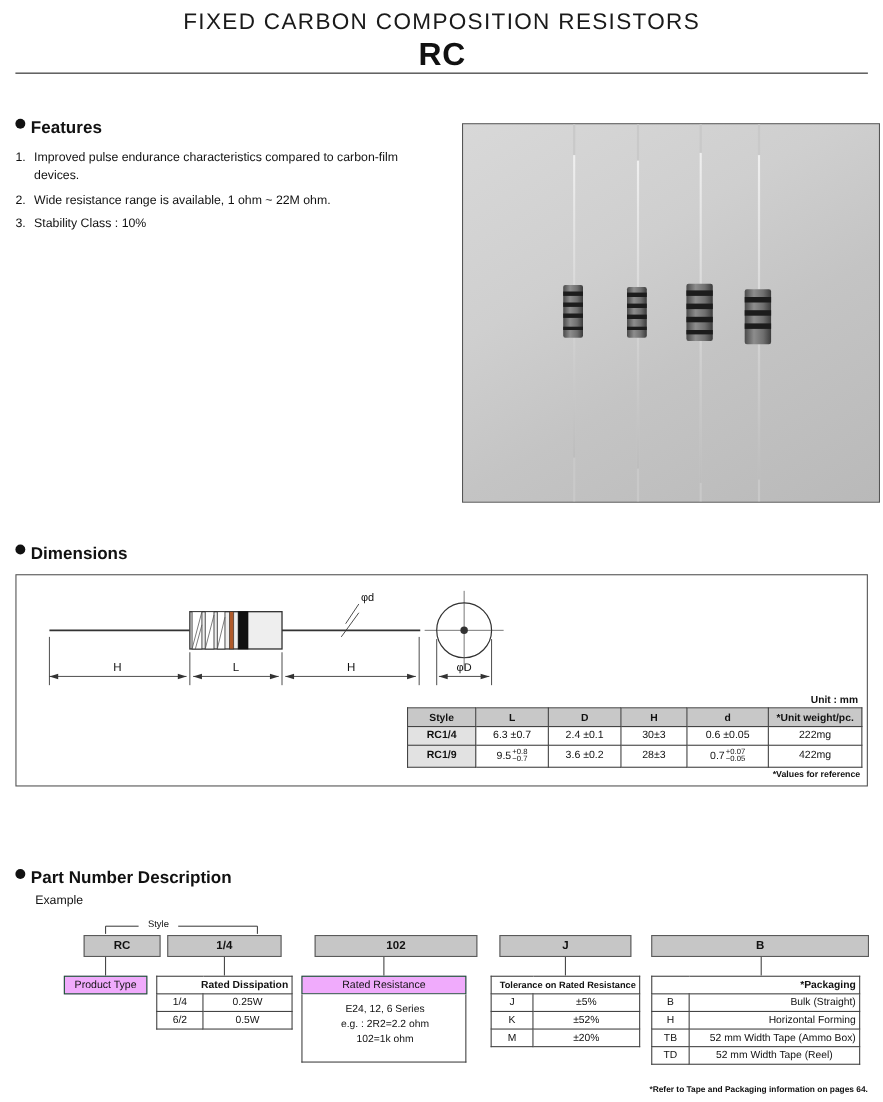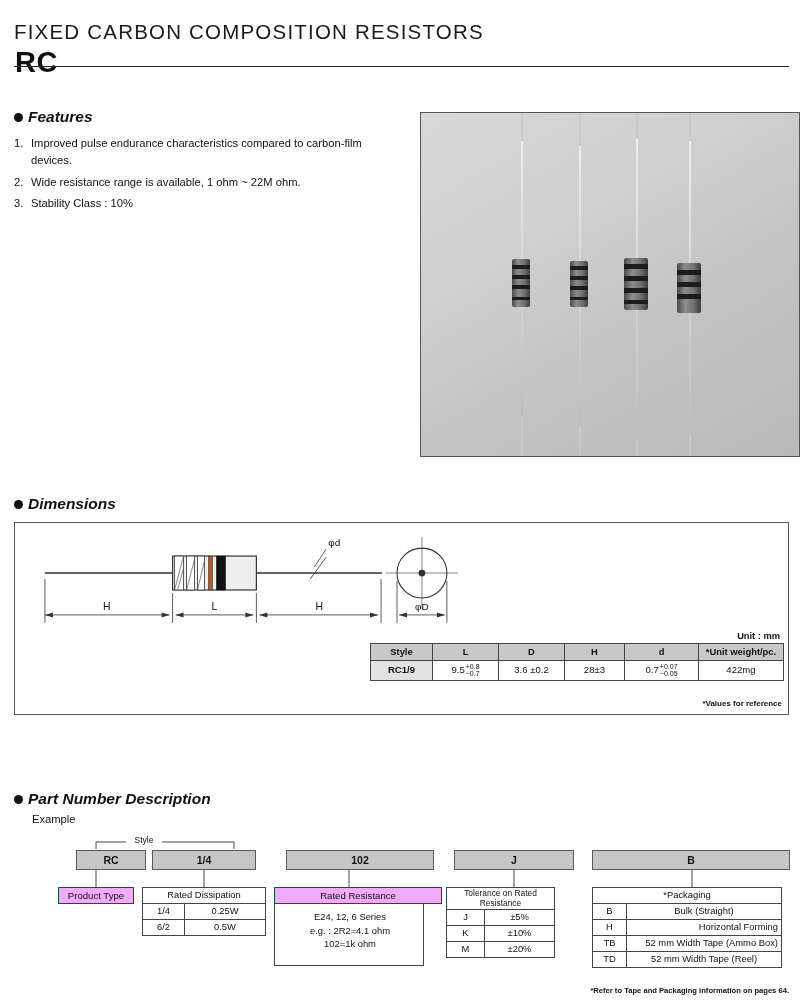--- a/index.html
+++ b/index.html
@@ -10,21 +10,22 @@
     font-family: "Liberation Sans", sans-serif;
     color: #111;
     position: relative;
     overflow: hidden;
   }
 
   
   .header {
     position: relative;
     height: 70px;
-    padding: 20px 14px 0 14px;
+    padding: 8px 14px 0 14px;
+    text-align: center;
   }
   .doc-title {
     font-size: 20.5px;
     letter-spacing: 1.2px;
     font-weight: 400;
     color: #1a1a1a;
     white-space: nowrap;
     display: inline-block;
   }
   .brand-wrap {
@@ -61,24 +62,23 @@
     left: 14px; right: 14px;
     top: 66px;
     border-top: 1.6px solid #222;
   }
 
   
   .sec-head {
     font-size: 15.5px;
     font-weight: bold;
     display: flex;
-    align-items: center;
+    align-items: flex-start;
     gap: 3px;
     margin: 0;
-    font-style: italic;
   }
   .bullet {
     display:inline-block;
     width: 9px; height: 9px;
     border-radius: 50%;
     background: #111;
     margin-right: 2px;
   }
 
   
@@ -230,21 +230,21 @@
     font-size: 9.4px;
     background:#fff;
   }
   table.mini td, table.mini th {
     border: 1px solid #444;
     padding: 1px 3px;
     height: 16px;
     text-align:center;
     line-height:1.15;
   }
-  table.mini th { font-weight: normal; }
+  table.mini th { font-weight: bold; text-align: right; }
 
   .note-right {
     position:absolute;
     right: 0; top: 152px;
     font-size: 7.6px;
     font-weight: bold;
   }
   .res-note {
     position:absolute;
     font-size: 9.4px;
@@ -393,20 +393,28 @@
     <tbody>
         <tr>
       <th style="width:62px">Style</th>
       <th style="width:66px">L</th>
       <th style="width:66px">D</th>
       <th style="width:60px">H</th>
       <th style="width:74px">d</th>
       <th>*Unit weight/pc.</th>
     </tr>
     <tr>
+      <td class="style-c">RC1/4</td>
+      <td>6.3 ±0.7</td>
+      <td>2.4 ±0.1</td>
+      <td>30±3</td>
+      <td>0.6 ±0.05</td>
+      <td>222mg</td>
+    </tr>
+    <tr>
       <td class="style-c">RC1/9</td>
       <td>
         <span>9.5</span><span class="frac"><span>+0.8</span><br><span>−0.7</span></span>
       </td>
       <td>3.6 ±0.2</td>
       <td>28±3</td>
       <td>
         <span>0.7</span><span class="frac"><span>+0.07</span><br><span>−0.05</span></span>
       </td>
       <td>422mg</td>
@@ -458,57 +466,57 @@
       <td style="width:42px">1/4</td>
       <td>0.25W</td>
     </tr>
     <tr>
       <td>6/2</td>
       <td>0.5W</td>
     </tr>
   </tbody>
     </table>
 
-  <div class="box-lbl" style="left:260px; top:53px; width:168px;">Rated Resistance</div>
+  <div class="box-lbl" style="left:260px; top:53px; width:150px;">Rated Resistance</div>
   <div style="position:absolute; left:260px; top:70px; width:150px; border:1px solid #444; border-top:none; height:62px; background:#fff;">
     <div class="res-note" style="left:0; top:6px; width:150px;">
       <div>E24, 12, 6 Series</div>
-      <div>e.g. : 2R2=4.1 ohm</div>
+      <div>e.g. : 2R2=2.2 ohm</div>
       <div>102=1k ohm</div>
     </div>
   </div>
 
-  <table class="mini" style="left:432px; top:53px; width:109px;">
+  <table class="mini" style="left:432px; top:53px; width:136px;">
     <tbody>
         <tr>
       <th colspan="2" style="font-size:8.4px">Tolerance on Rated Resistance</th>
     </tr>
     <tr>
       <td style="width:38px">J</td>
       <td>±5%</td>
     </tr>
     <tr>
       <td>K</td>
-      <td>±10%</td>
+      <td>±52%</td>
     </tr>
     <tr>
       <td>M</td>
       <td>±20%</td>
     </tr>
   </tbody>
     </table>
 
   <table class="mini" style="left:578px; top:53px; width:190px;">
     <tbody>
         <tr>
       <th colspan="2">*Packaging</th>
     </tr>
     <tr>
       <td style="width:34px">B</td>
-      <td style="text-align:center">Bulk (Straight)</td>
+      <td style="text-align:right">Bulk (Straight)</td>
     </tr>
     <tr>
       <td>H</td>
       <td style="text-align:right">Horizontal Forming</td>
     </tr>
     <tr>
       <td>TB</td>
       <td style="text-align:right">52 mm Width Tape (Ammo Box)</td>
     </tr>
     <tr>

